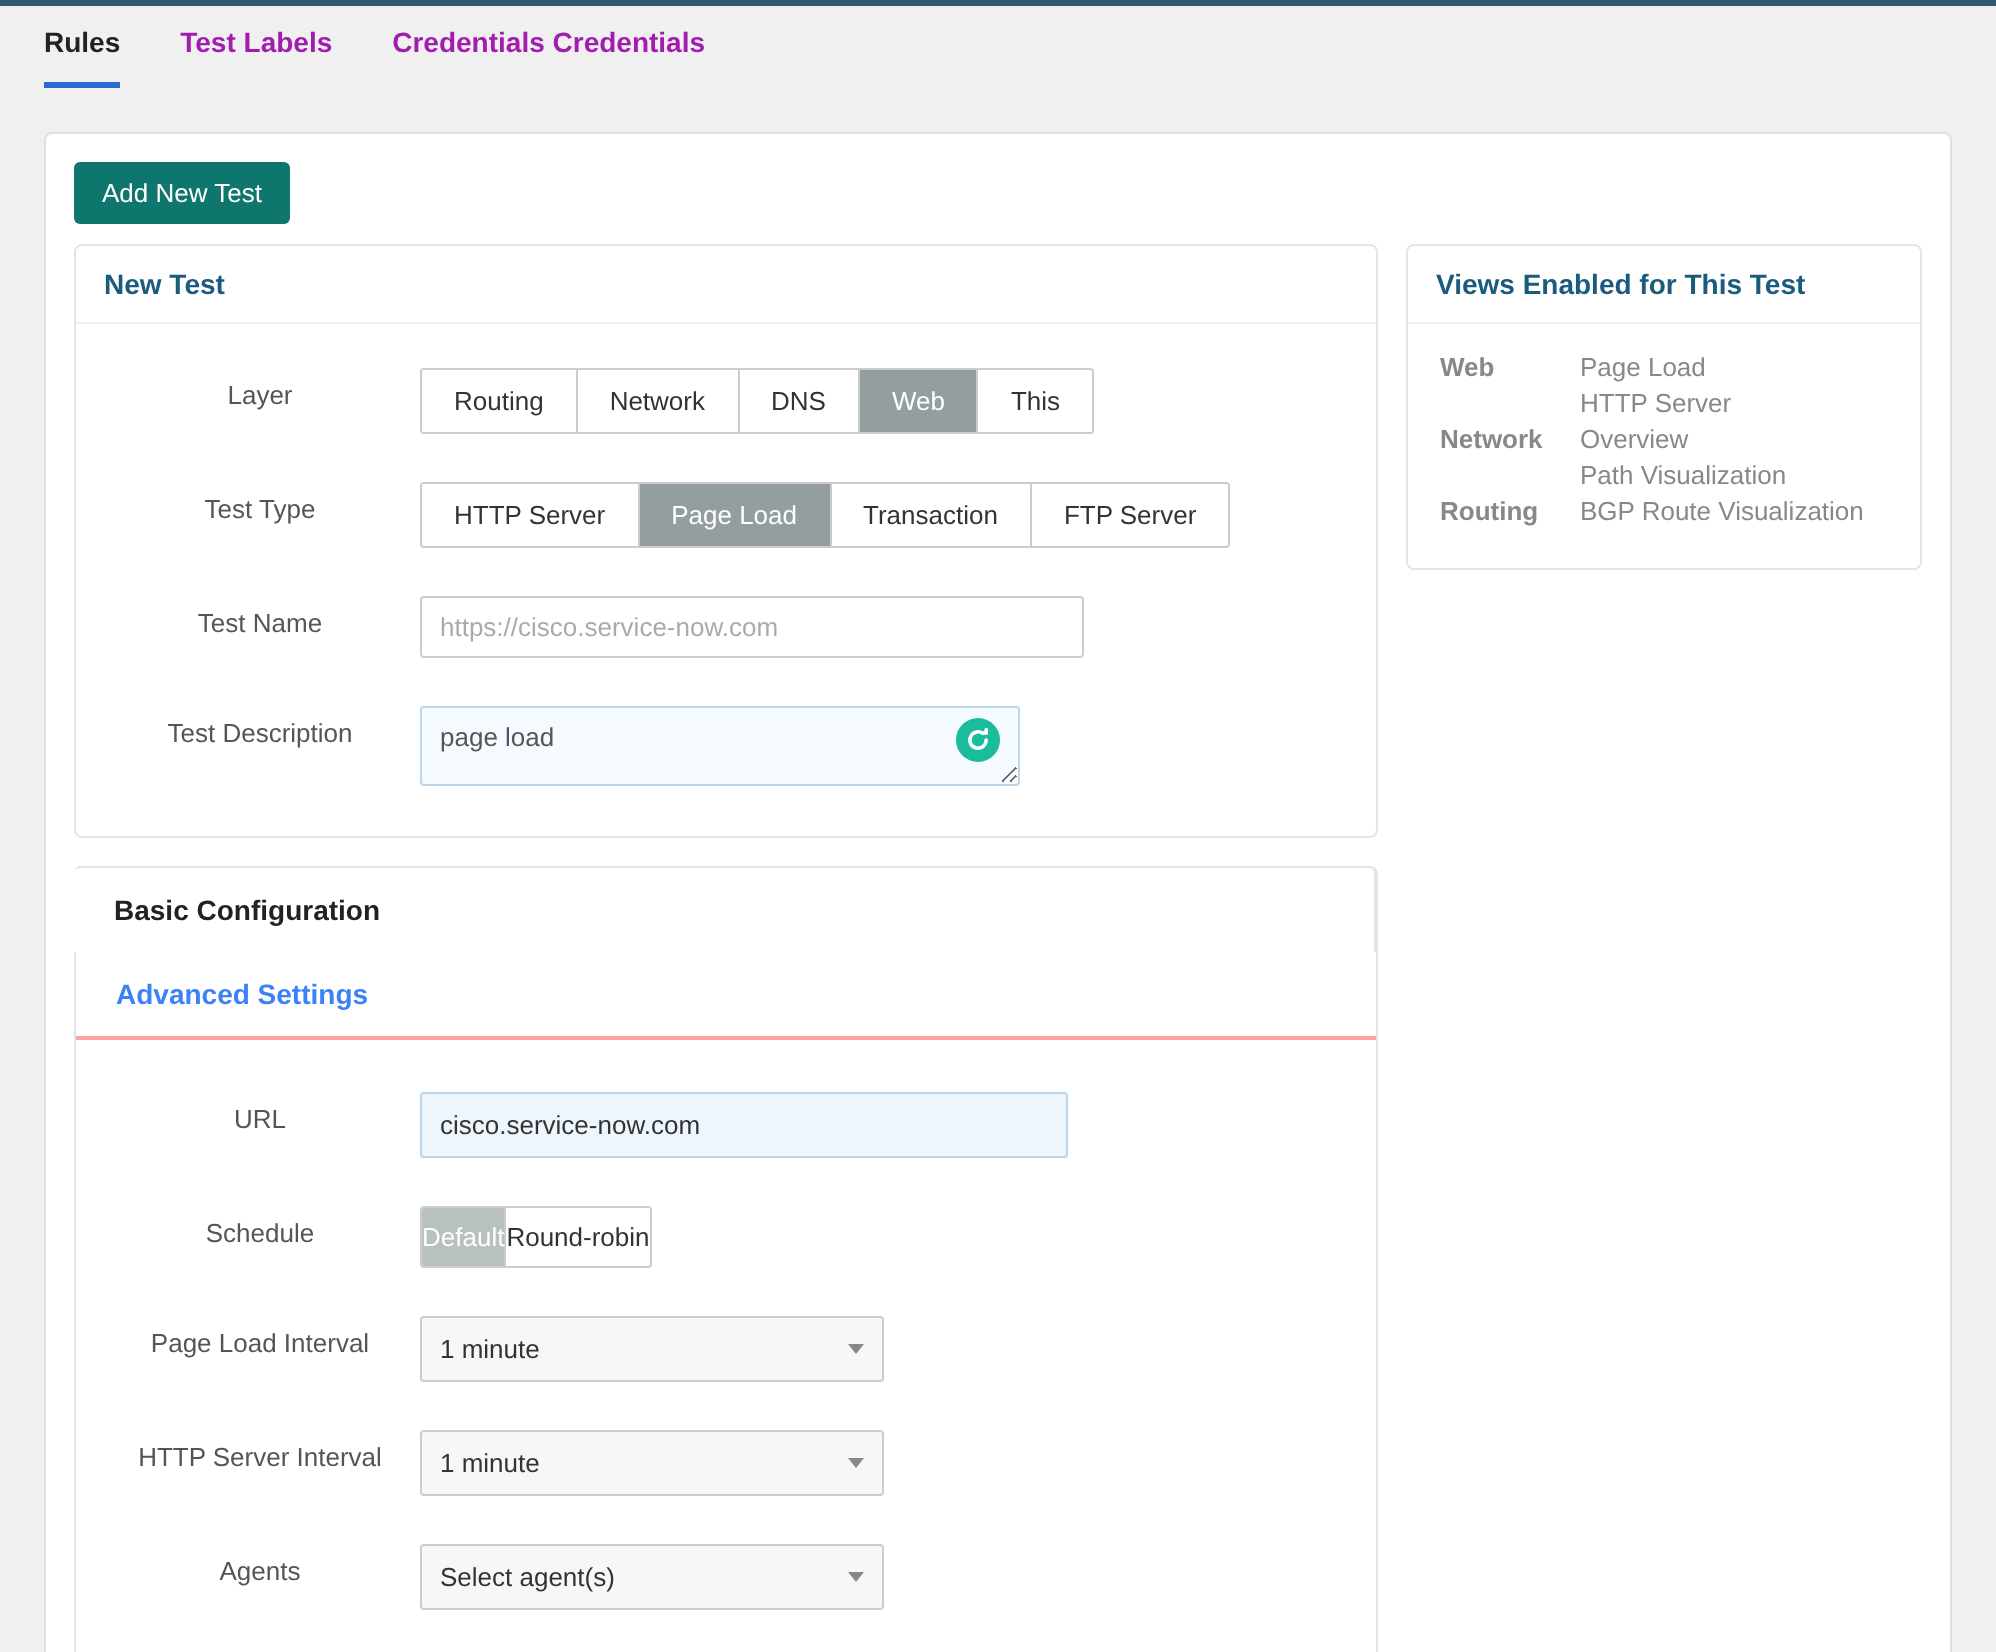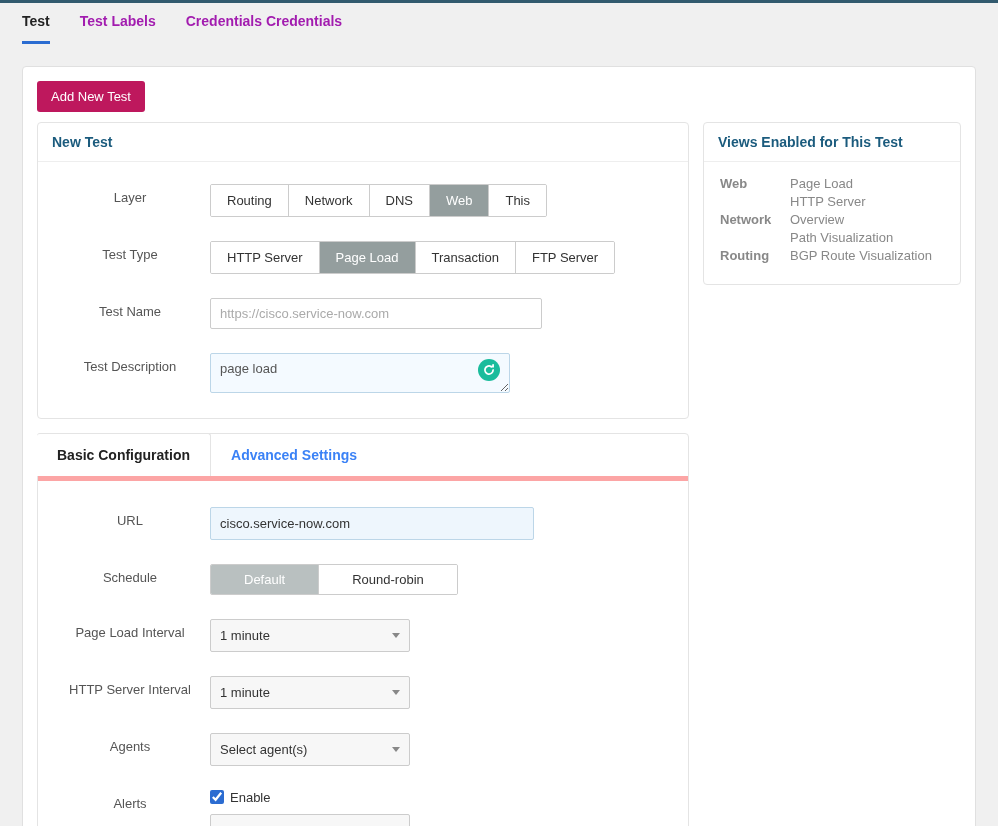--- a/index.html
+++ b/index.html
@@ -38,21 +38,21 @@
 }
 .btn {
   display: inline-block;
   padding: 7px 13px;
   border-radius: 3px;
   font-size: 13px;
   font-weight: 500;
   cursor: pointer;
   border: 1px solid transparent;
 }
-.btn.primary { background: #be185d; color: #fff; }
+.btn.primary { background: #0f766e; color: #fff; }
 .content-row { display: flex; gap: 14px; margin-top: 10px; }
 .left-col { flex: 1; }
 .right-col { width: 258px; }
 .panel {
   border: 1px solid #e4e4e4;
   border-radius: 4px;
   background: #fff;
 }
 .panel-header {
   padding: 11px 14px;
@@ -81,21 +81,21 @@
 .segmented .seg {
   padding: 8px 16px;
   font-size: 13px;
   background: #fff;
   color: #333;
   cursor: pointer;
   border-right: 1px solid #ccc;
 }
 .segmented .seg:last-child { border-right: none; }
 .segmented .seg.active { background: #949e9e; color: #fff; }
-.segmented.small .seg { padding: 7px 33px; }
+.segmented.small .seg { padding: 7px 0; }
 .segmented .seg.disabled-active { background: #b9c0c0; color: #fff; }
 .text-input {
   width: 332px;
   padding: 7px 9px;
   border: 1px solid #ccc;
   border-radius: 2px;
   font-size: 13px;
   color: #555;
 }
 .text-input::placeholder { color: #aaa; }
@@ -129,41 +129,42 @@
 }
 .grammarly-icon svg { width: 14px; height: 14px; }
 .config-panel {
   border: 1px solid #e4e4e4;
   border-radius: 4px;
   margin-top: 14px;
   background: #fff;
 }
 .sub-tabs {
   display: flex;
-  border-bottom: 5px solid #fca5a5;
+  border-bottom: 2px solid #fca5a5;
+  flex-direction: column;
 }
 .sub-tab {
   padding: 13px 20px;
   font-size: 14px;
   font-weight: 700;
   color: #3b82f6;
   cursor: pointer;
 }
 .sub-tab.active {
   color: #222;
   background: #fff;
   border-top: 1px solid #e4e4e4;
   border-right: 1px solid #e4e4e4;
   border-radius: 3px 3px 0 0;
   margin-top: -1px;
   margin-left: -1px;
 }
 .config-body { padding: 26px 22px 18px 22px; }
 .select-box {
-  width: 200px;
+  width: 232px;
   padding: 8px 9px;
   border: 1px solid #ccc;
   border-radius: 2px;
   background: #f7f7f7;
   font-size: 13px;
   color: #333;
   position: relative;
   display: flex;
   justify-content: space-between;
   align-items: center;
@@ -203,21 +204,21 @@
 }
 .views-items { display: flex; flex-direction: column; gap: 3px; }
 .views-item { color: #888; font-size: 13px; }
 </style>
 </head>
 <body>
 
 <div class="top-border"></div>
 
 <div class="tabs-bar">
-  <div class="tab-item active">Test</div>
+  <div class="tab-item active">Rules</div>
   <div class="tab-item">Test Labels</div>
   <div class="tab-item">Credentials Credentials</div>
 </div>
 
 <div class="main-container">
 
   <span class="btn primary">Add New Test</span>
 
   <div class="content-row">
 

